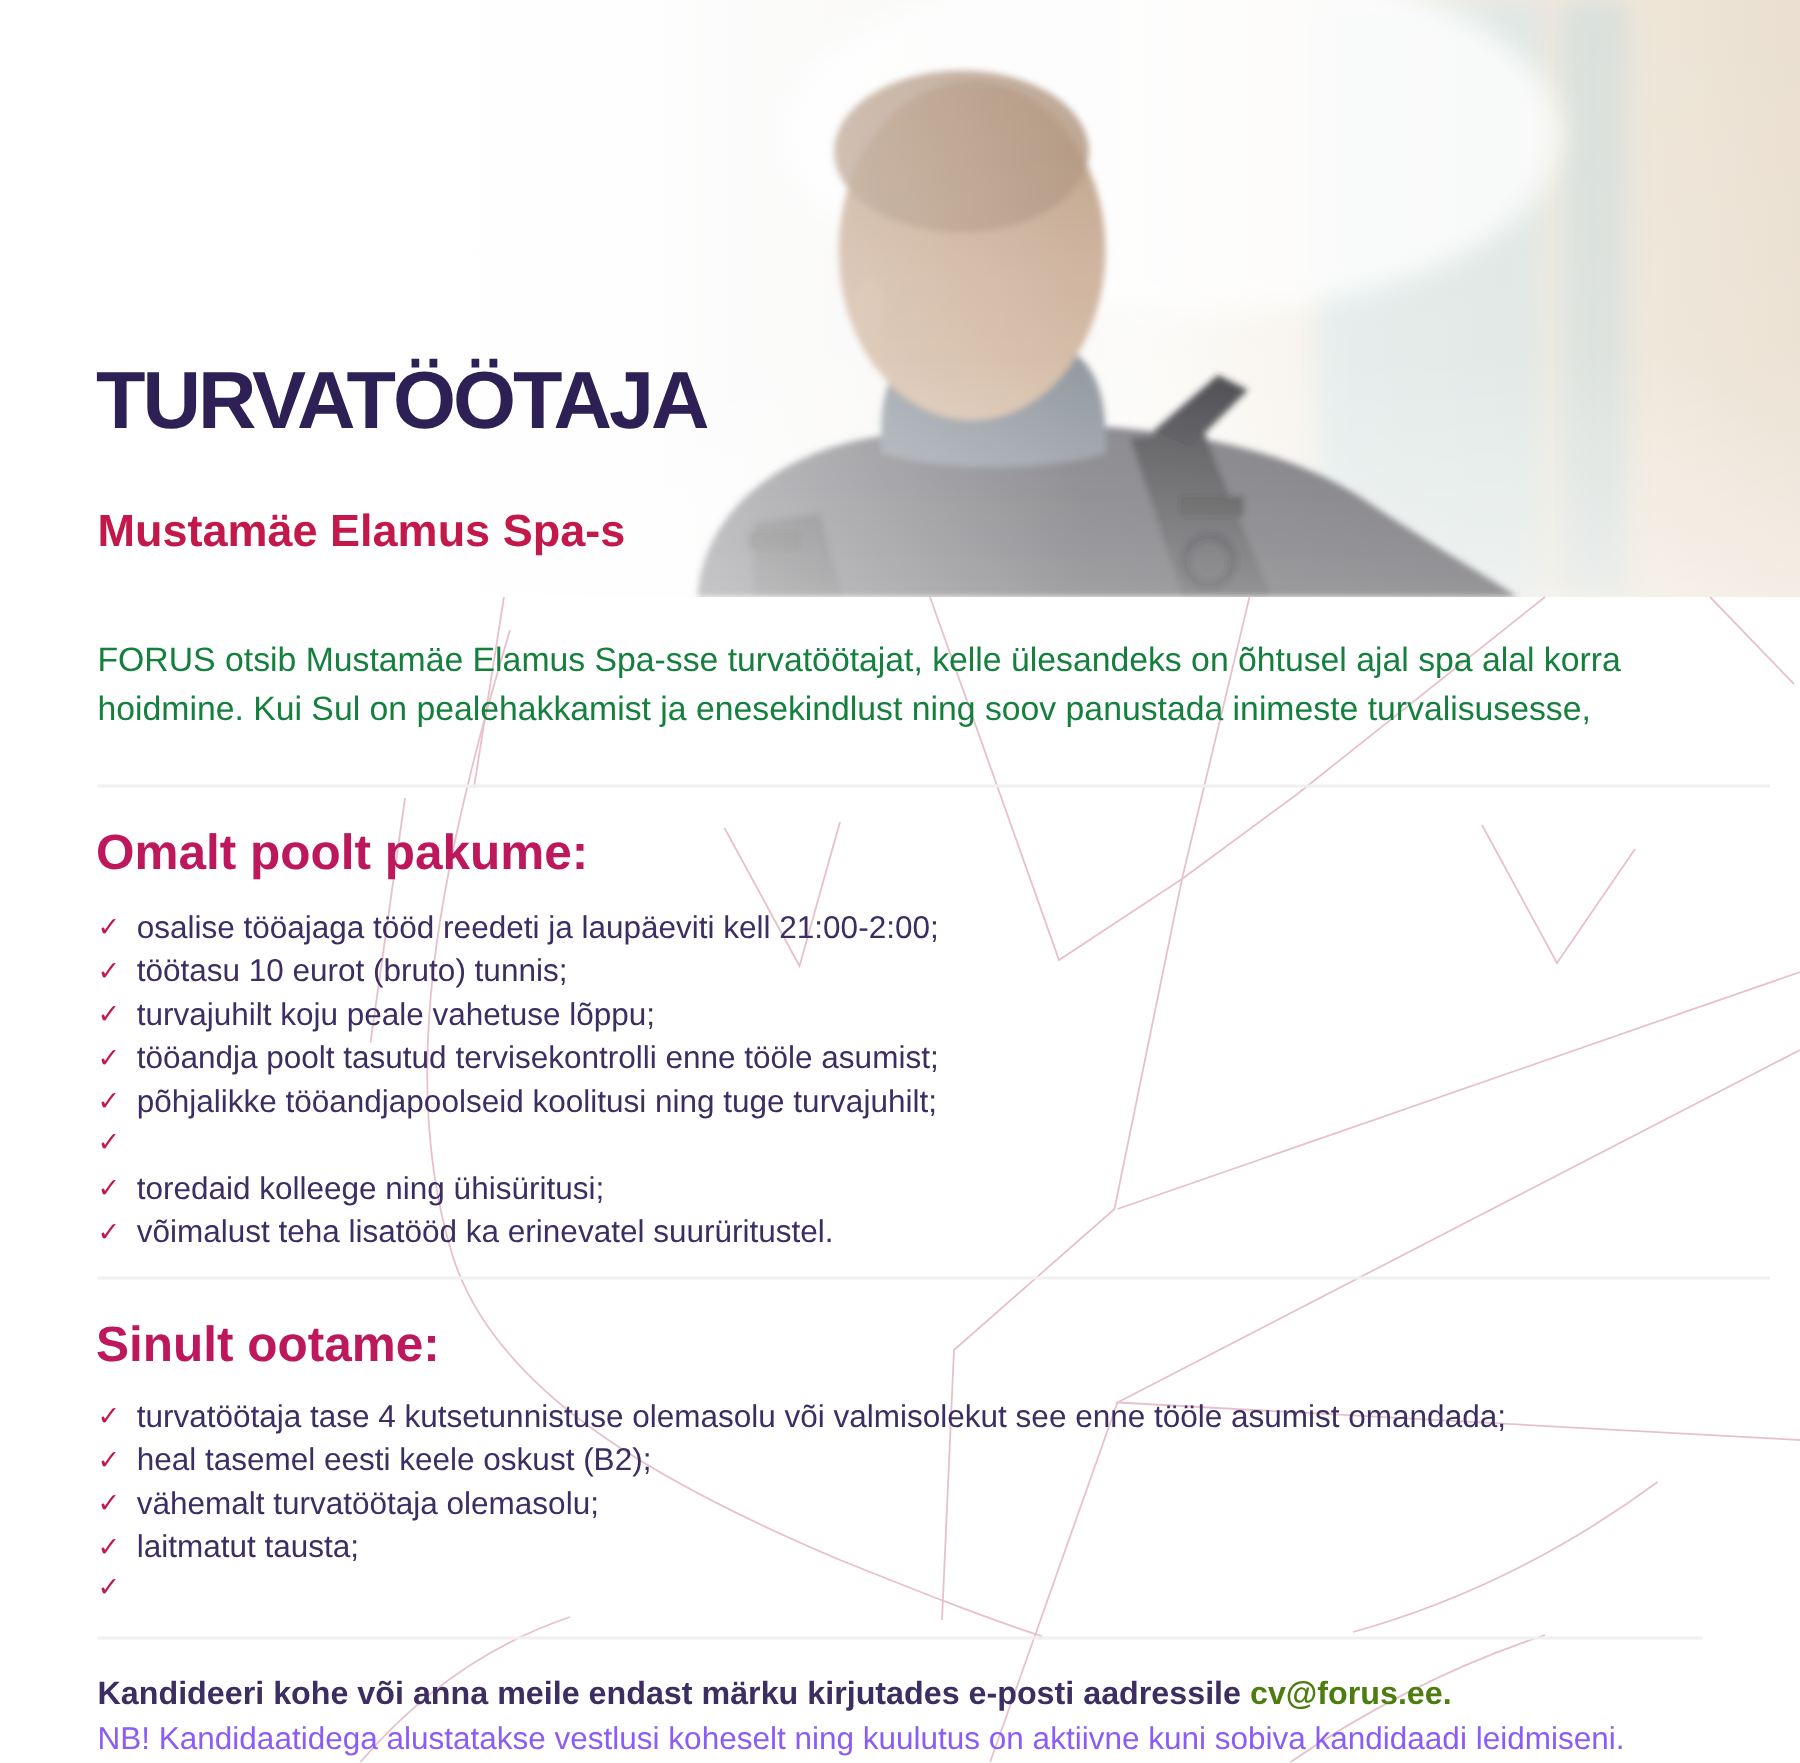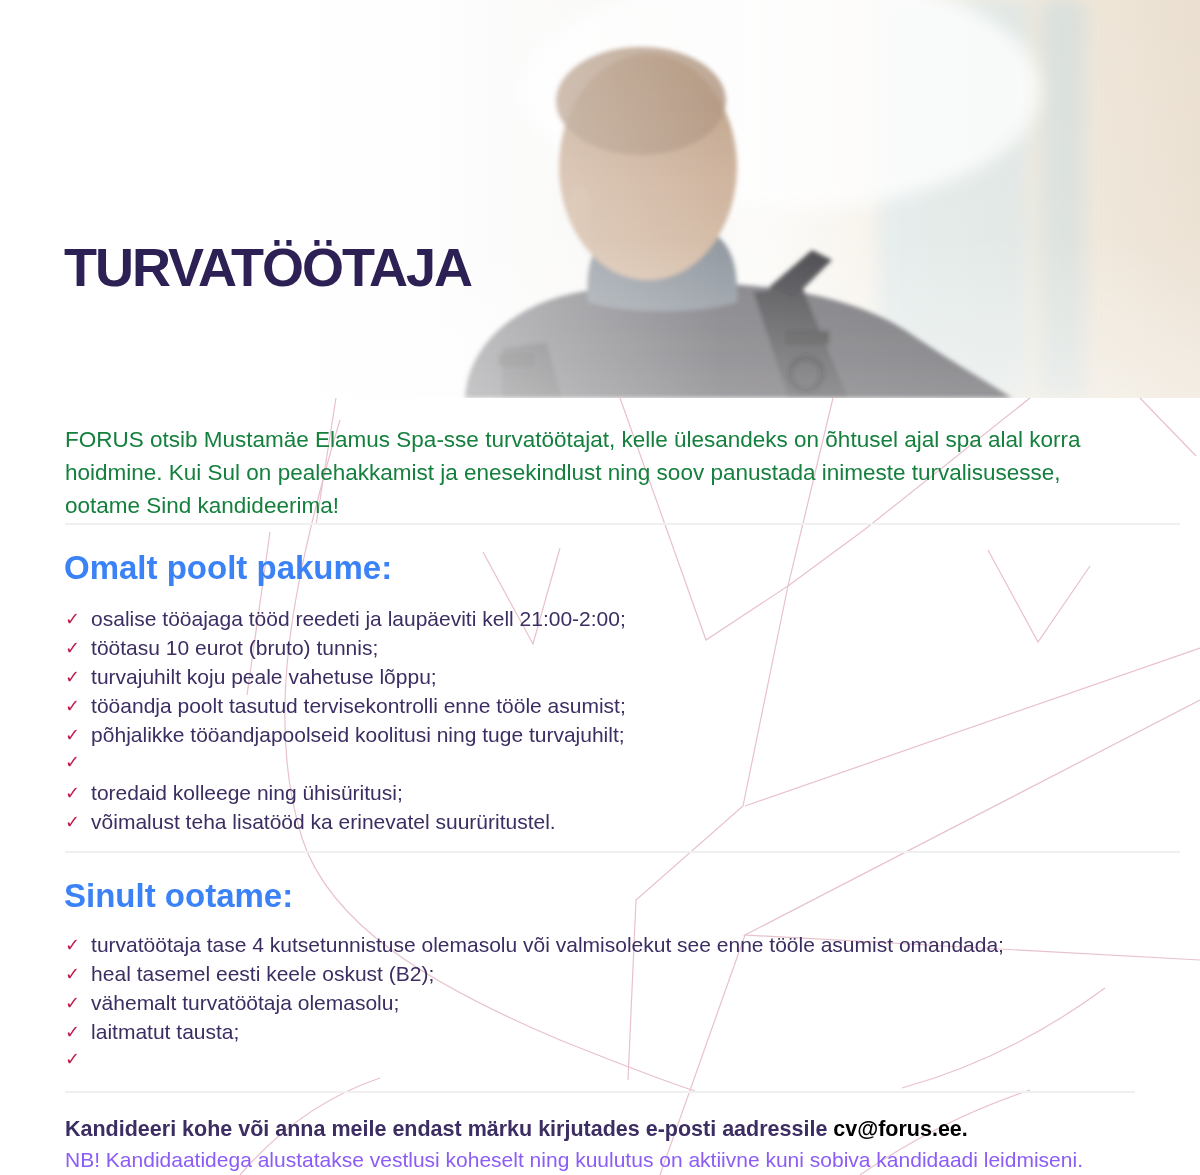--- a/index.html
+++ b/index.html
@@ -28,21 +28,21 @@
   }
   .intro .line{white-space:nowrap;}
 
   .divider{position:absolute;left:65px;height:2px;background:#f0eff2;}
   .divider.d1{top:523px;width:1115px;}
   .divider.d2{top:851px;width:1115px;}
   .divider.d3{top:1091px;width:1070px;}
 
   .section-heading{
     position:absolute;left:64px;
-    font-size:33px;font-weight:700;color:#3b82f6;white-space:nowrap;
+    font-size:33px;font-weight:700;color:#be185d;white-space:nowrap;
   }
   .section-heading.h1{top:549px;}
   .section-heading.h2{top:877px;}
 
   .bullet-list{position:absolute;left:65px;list-style:none;margin:0;padding:0;}
   .bullet-list.l1{top:607px;}
   .bullet-list.l2{top:933px;}
   .bullet-list li{
     display:flex;align-items:baseline;height:29px;
     font-size:21px;color:#3c2d62;white-space:nowrap;
@@ -50,21 +50,21 @@
   .check{
     color:#c2194a;font-size:18px;margin-right:11px;
     position:relative;top:-1px;flex:0 0 auto;
   }
   .b{font-weight:400;}
 
   .footer-apply{
     position:absolute;left:65px;top:1117px;
     font-size:21.5px;font-weight:700;color:#3c2d62;white-space:nowrap;
   }
-  .email-link{color:#000000;text-decoration:none;font-weight:700;cursor:pointer;}
+  .email-link{color:#4d7c0f;text-decoration:none;font-weight:700;cursor:pointer;}
   .footer-note{
     position:absolute;left:65px;top:1148px;
     font-size:21px;color:#8b5cf6;white-space:nowrap;
   }
 </style>
 </head>
 <body>
 
 <div class="page">
 
@@ -148,25 +148,25 @@
       <path d="M340,420 C292,580 265,720 302,838 C330,925 430,985 560,1040 C610,1060 655,1078 695,1091"></path>
       <path d="M240,1175 Q300,1105 380,1078"></path>
       <path d="M860,1175 Q940,1120 1030,1090"></path>
       <path d="M902,1088 Q1010,1058 1105,988"></path>
     </g>
   </svg>
 
   <div class="content">
 
     <div class="page-title">TURVATÖÖTAJA</div>
+    <div class="page-subtitle">Mustamäe Elamus Spa-s</div>
 
     <div class="intro">
       <div class="line">FORUS otsib Mustamäe Elamus Spa-sse turvatöötajat, kelle ülesandeks on õhtusel ajal spa alal korra</div>
       <div class="line">hoidmine. Kui Sul on pealehakkamist ja enesekindlust ning soov panustada inimeste turvalisusesse,</div>
-      <div class="line">ootame Sind kandideerima!</div>
     </div>
 
     <div class="divider d1"></div>
 
     <div class="section-heading h1">Omalt poolt pakume:</div>
 
     <ul class="bullet-list l1">
       <li>
           <span class="check">✓</span>
           <span><span>osalise tööajaga tööd reedeti ja laupäeviti kell 21:00-2:00;</span><span class="b"></span><span></span></span>

